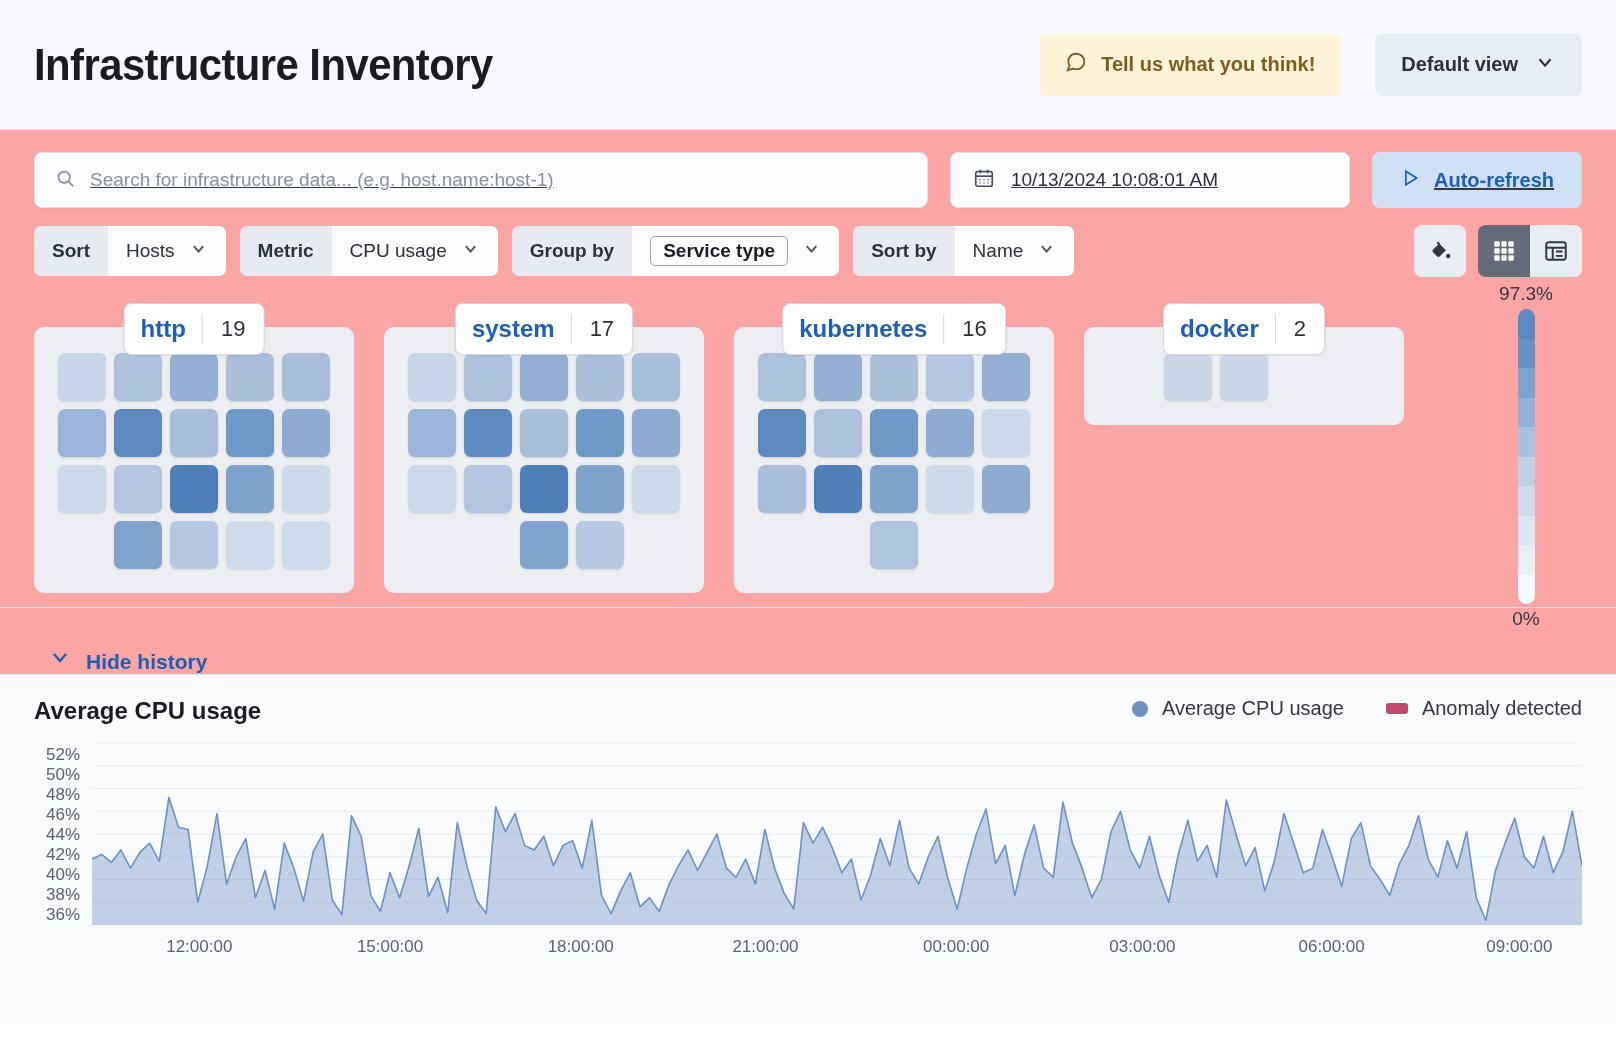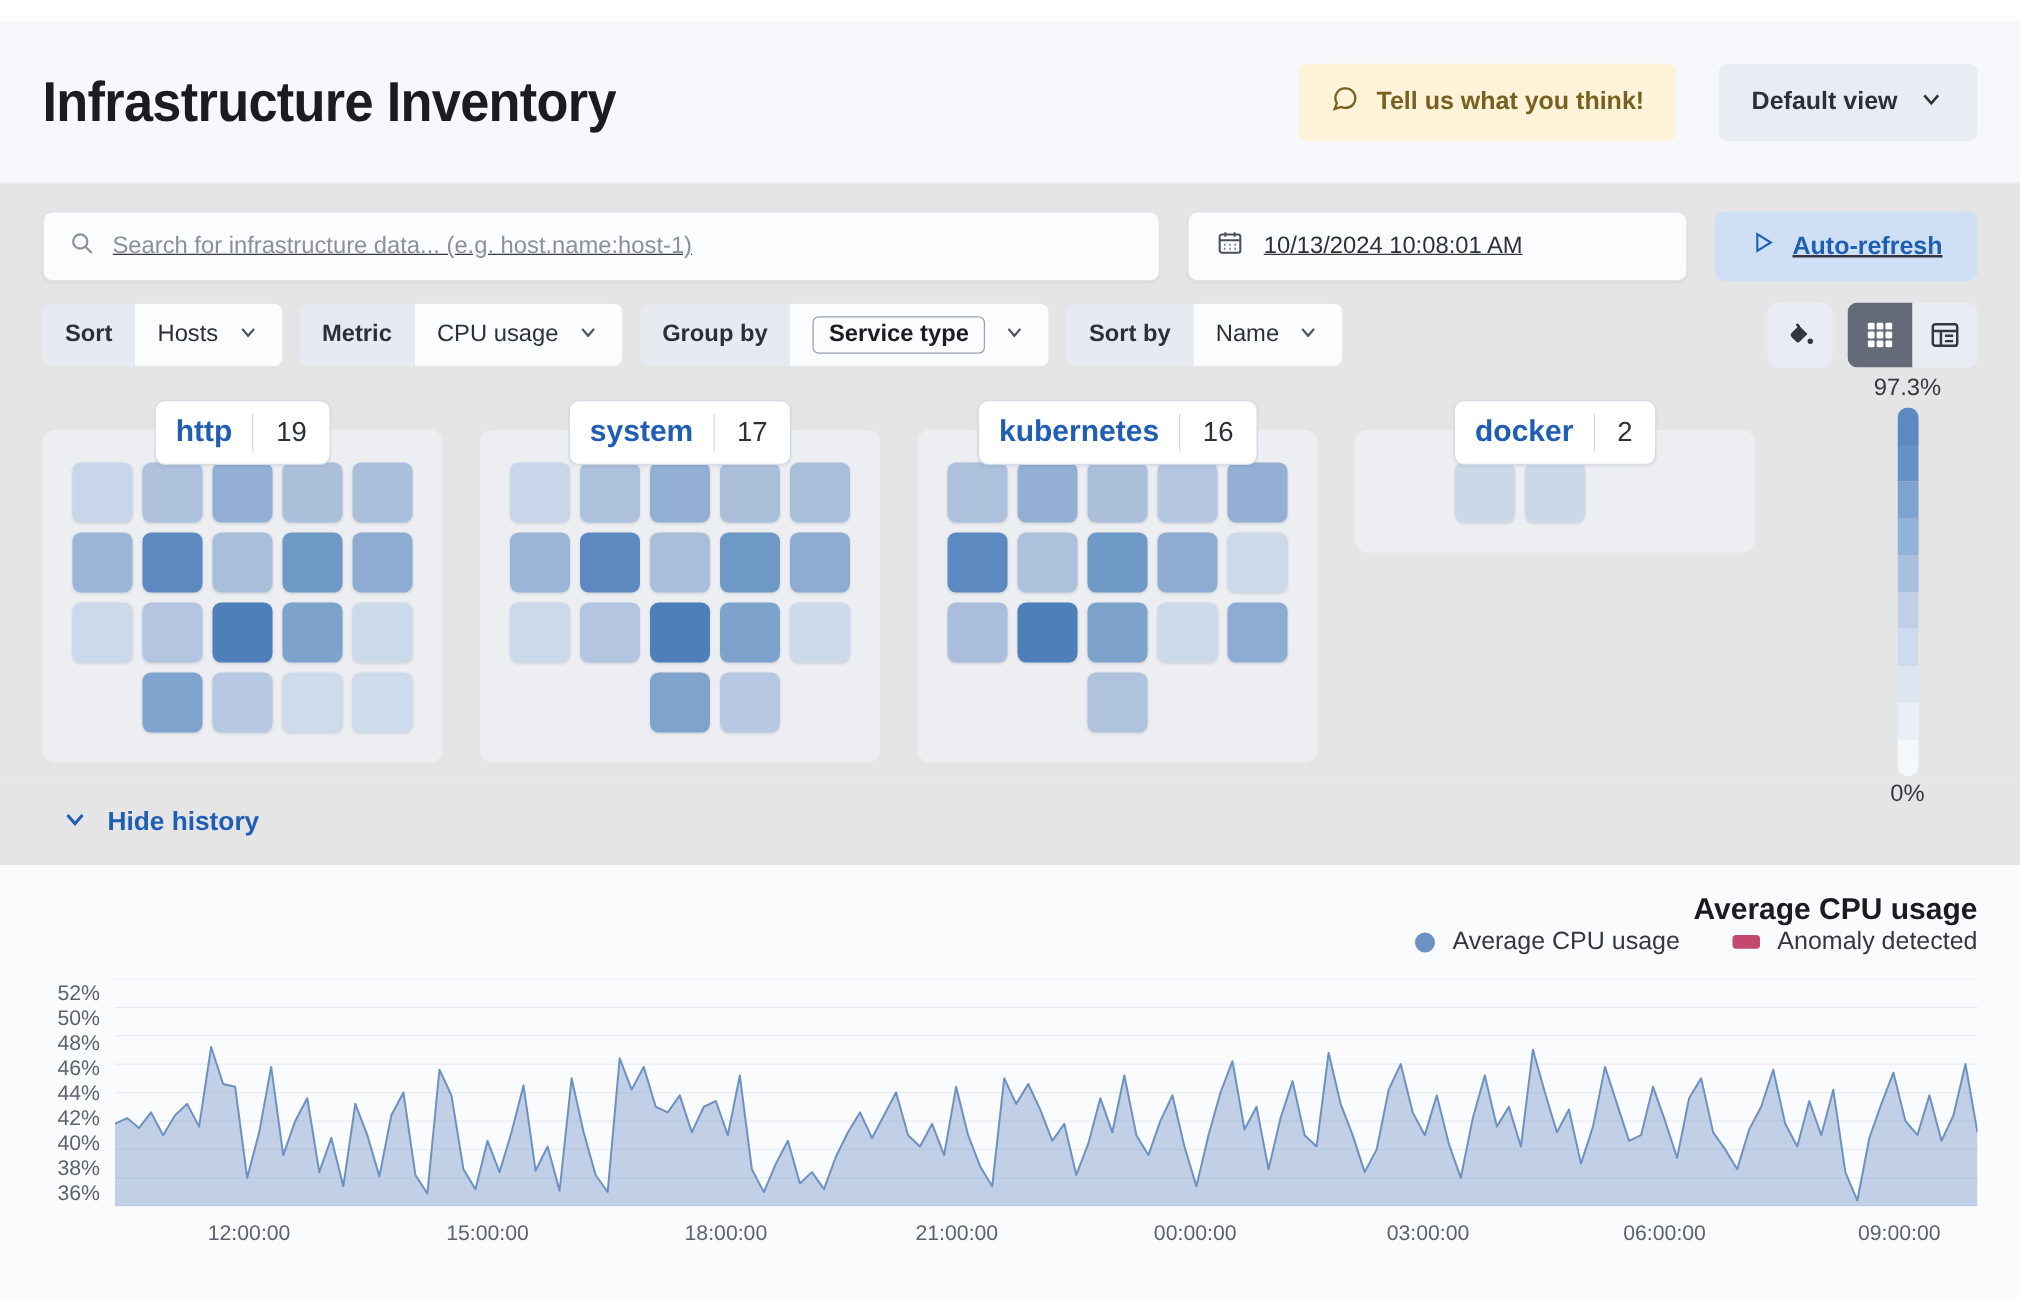--- a/index.html
+++ b/index.html
@@ -3,21 +3,21 @@
 <meta charset="utf-8">
 <style>
   * { box-sizing: border-box; margin: 0; padding: 0; }
   html, body {
     width: 1616px; height: 1038px;
     font-family: "Liberation Sans", sans-serif;
     background: #ffffff;
     color: #343741;
     overflow: hidden;
   }
-  .page { width: 1616px; height: 802px; position: relative; background: #e5e5e5; margin-top: 17px; }
+  .page { width: 1616px; height: 802px; position: relative; background: #fca5a5; }
 
   
   .header {
     height: 130px;
     background: #f7f8fc;
     border-bottom: 1px solid #e3e6ef;
     display: flex;
     align-items: center;
     padding: 0 34px;
     position: relative;
@@ -249,36 +249,36 @@
     margin: 4px 0;
   }
   .legend-strip > div { flex: 1; }
 
   .divider { height: 1px; background: #e3e6ef; width: 100%; }
 
   
   .hide-history {
     height: 66px;
     display: flex;
-    align-items: center;
+    align-items: flex-end;
     gap: 14px;
     padding: 0 48px;
     color: #1f5eb5;
     font-size: 21px;
     font-weight: 700;
     cursor: pointer;
   }
 
   
   .chart-panel {
     background: #fafbfd;
     padding: 22px 34px 0 34px;
     height: 350px;
   }
-  .chart-head { display: flex; align-items: flex-end; flex-direction: column; }
+  .chart-head { display: flex; align-items: flex-start; }
   .chart-title { font-size: 24px; font-weight: 700; color: #1a1c21; }
   .chart-legend { margin-left: auto; display: flex; align-items: center; gap: 42px; }
   .leg-item { display: flex; align-items: center; gap: 14px; font-size: 20px; color: #343741; }
   .leg-dot { width: 16px; height: 16px; border-radius: 50%; background: #6c91c2; }
   .leg-sq { width: 22px; height: 11px; border-radius: 3px; background: #c14a6e; }
   .chart-wrap { display: flex; margin-top: 18px; }
   .y-axis {
     width: 46px;
     display: flex; flex-direction: column; justify-content: space-between;
     font-size: 17px; color: #5c6270;

